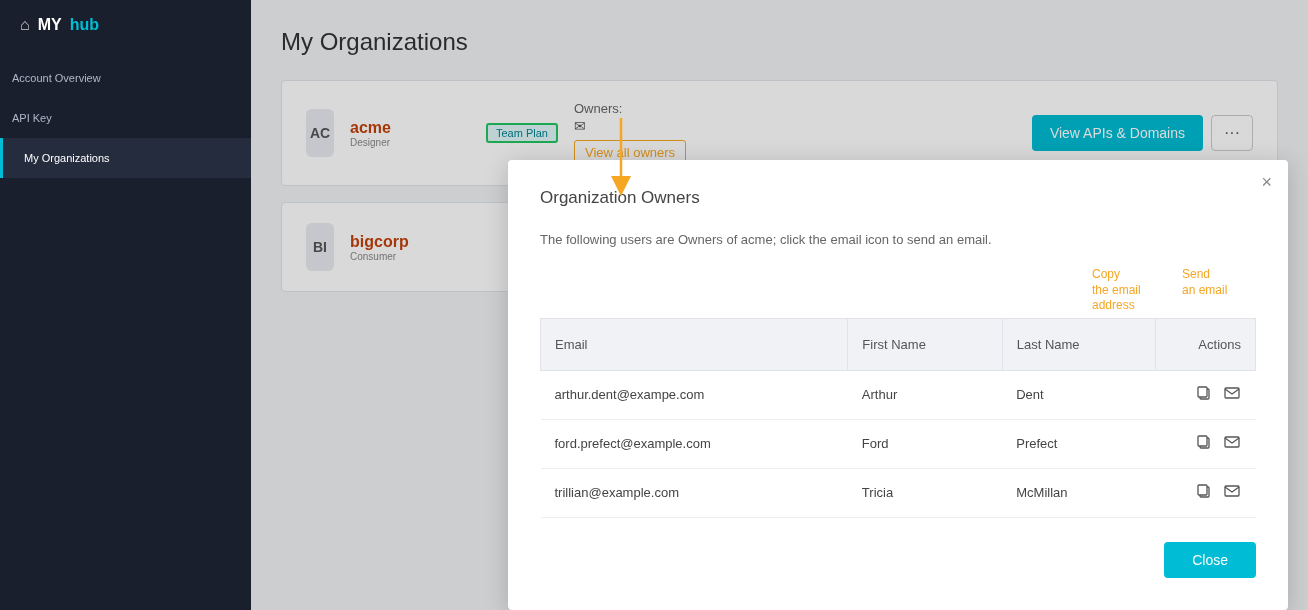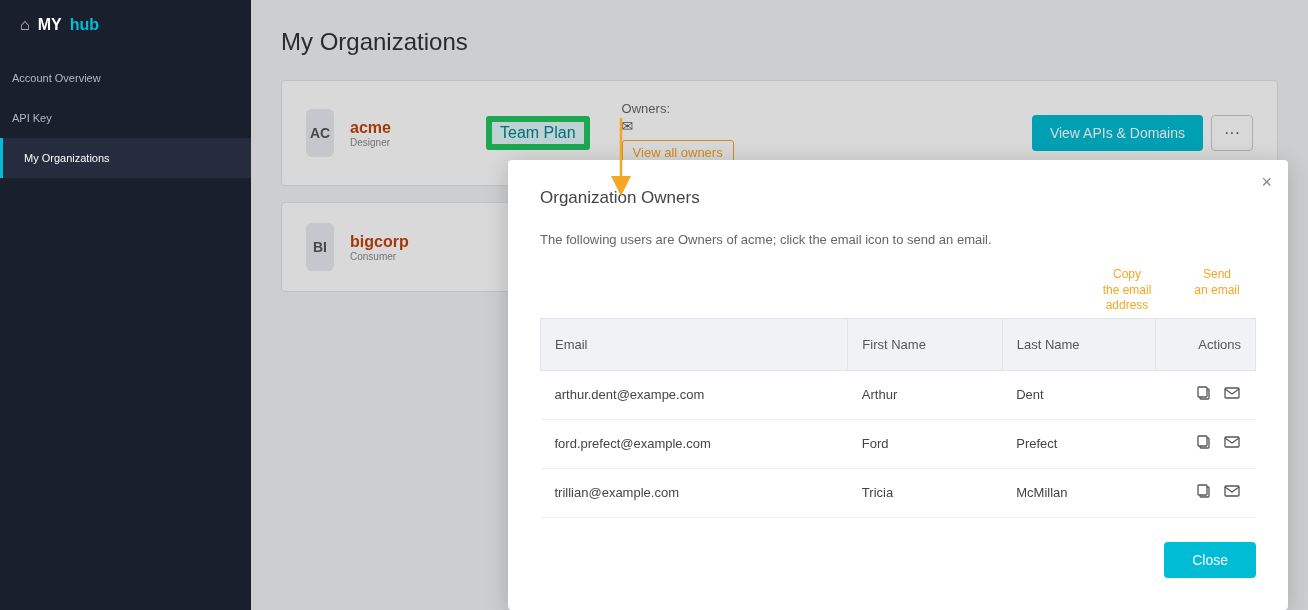--- a/index.html
+++ b/index.html
@@ -86,26 +86,25 @@
       flex-shrink: 0;
     }
 
     .org-info { min-width: 120px; }
     .org-name { font-size: 16px; font-weight: 600; color: #c2410c; }
     .org-role { font-size: 10px; color: #888; }
 
     .org-plan-badge {
       background: #e0f7fa;
       color: #00838f;
-      border: 6px solid #22c55e;
+      border: 2px solid #22c55e;
       border-radius: 3px;
       padding: 2px 8px;
-      font-size: 16px;
+      font-size: 11px;
       font-weight: 500;
-      margin-right: 16px;
     }
 
     .org-owners { flex: 1; }
     .owners-label { font-size: 13px; color: #666; margin-bottom: 2px; }
     .owners-email {
       font-size: 13px;
       color: #333;
       display: flex;
       align-items: center;
       gap: 6px;
@@ -197,21 +196,21 @@
       display: flex;
       justify-content: flex-end;
       gap: 20px;
       margin-bottom: 4px;
       padding-right: 4px;
     }
 
     .annotation-label {
       font-size: 12px;
       color: #f5a623;
-      text-align: center;
+      text-align: left;
       line-height: 1.3;
       width: 70px;
     }
 
     
     .owners-table {
       width: 100%;
       border-collapse: collapse;
     }
 

